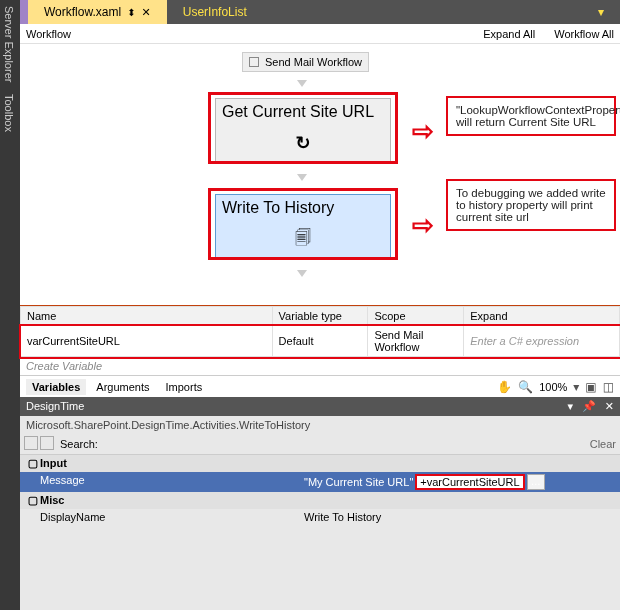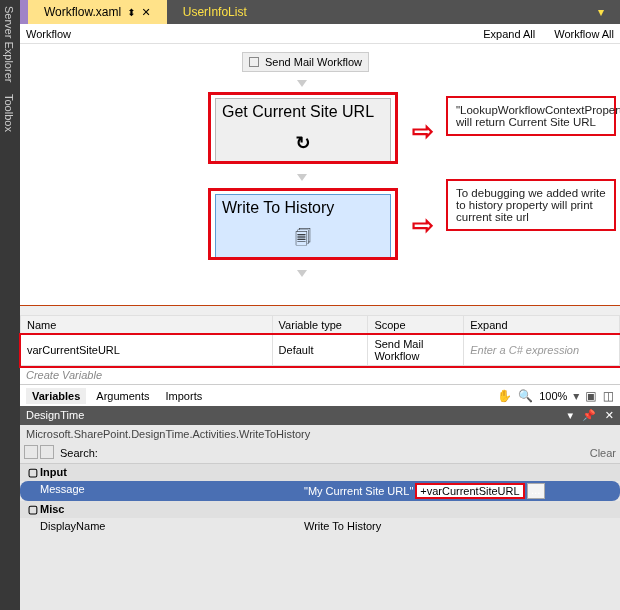--- a/index.html
+++ b/index.html
@@ -28,21 +28,21 @@
   
   .activity { position:absolute; left:195px; width:176px; border:1px solid #b6b6b6; background:#efefef; }
   .activity.selected { background:#d6e8ff; border-color:#5b9bd5; }
   .activity .hdr { font-size:16px; padding:4px 6px; border-bottom:0; }
   .activity .body { height:36px; display:flex; align-items:center; justify-content:center; }
   .redbox { position:absolute; border:3px solid #e30613; }
   
   .annotation { position:absolute; border:2px solid #e30613; padding:6px 8px; font-size:11.5px; color:#222; background:#fff; width:170px; }
   .redarrow { position:absolute; color:#e30613; font-size:26px; font-weight:bold; }
   
-  .varsgrid { background:#fff; font-size:11px;margin-top:9px; }
+  .varsgrid { background:#fff; font-size:11px; }
   .varsgrid table { width:100%; border-collapse:collapse; }
   .varsgrid th { text-align:left; font-weight:normal; padding:3px 6px; border:1px solid #e0e0e0; background:#f2f2f2; }
   .varsgrid td { padding:3px 6px; border:1px solid #e0e0e0; }
   .createvar { font-style:italic; color:#888; padding:3px 6px; }
   .redoutline { outline:2px solid #e30613; }
   
   .bottombar { height:22px; background:#fff; display:flex; align-items:center; padding:0 6px; font-size:11px; border-top:1px solid #ccc; gap:8px; }
   .bottombar .tabs { display:flex; gap:4px; }
   .bottombar .tabs span { padding:2px 6px; cursor:pointer; }
   .bottombar .tabs span.act { background:#eee; font-weight:600; }
@@ -51,21 +51,21 @@
   
   .properties { background:#e8e8e8; flex:1; display:flex; flex-direction:column; }
   .prop-title { background:#555; color:#fff; font-size:11px; padding:3px 6px; display:flex; justify-content:space-between; }
   .prop-sub { font-size:11px; padding:3px 6px; color:#444; }
   .prop-toolbar { display:flex; align-items:center; gap:4px; padding:2px 4px; border-bottom:1px solid #ccc; font-size:11px; }
   .prop-toolbar input { flex:1; border:none; background:transparent; font-size:11px; padding:2px; outline:none; }
   .prop-toolbar .clear { color:#666; cursor:pointer; }
   .prop-grid { font-size:11px; }
   .prop-grid .row { display:flex; }
   .prop-grid .cat { background:#e0e0e0; padding:2px 6px; font-weight:bold; }
-  .prop-grid .row.selected { background:#4a6fb3; color:#fff;border-radius:8px; }
+  .prop-grid .row.selected { background:#4a6fb3; color:#fff; }
   .prop-grid .exp { width:14px; text-align:center; cursor:pointer; }
   .prop-grid .name { width:44%; padding:2px 6px; }
   .prop-grid .val { flex:1; padding:2px 6px; display:flex; align-items:center; gap:4px; }
   .ellipsis-btn { width:18px; height:16px; border:1px solid #aaa; background:#f4f4f4; font-size:10px; text-align:center; line-height:14px; cursor:pointer; }
   .tiny-icons span { display:inline-block; width:14px; height:14px; border:1px solid #aaa; margin-right:2px; }
 </style>
 </head>
 <body>
 
 <div class="vtabs">

